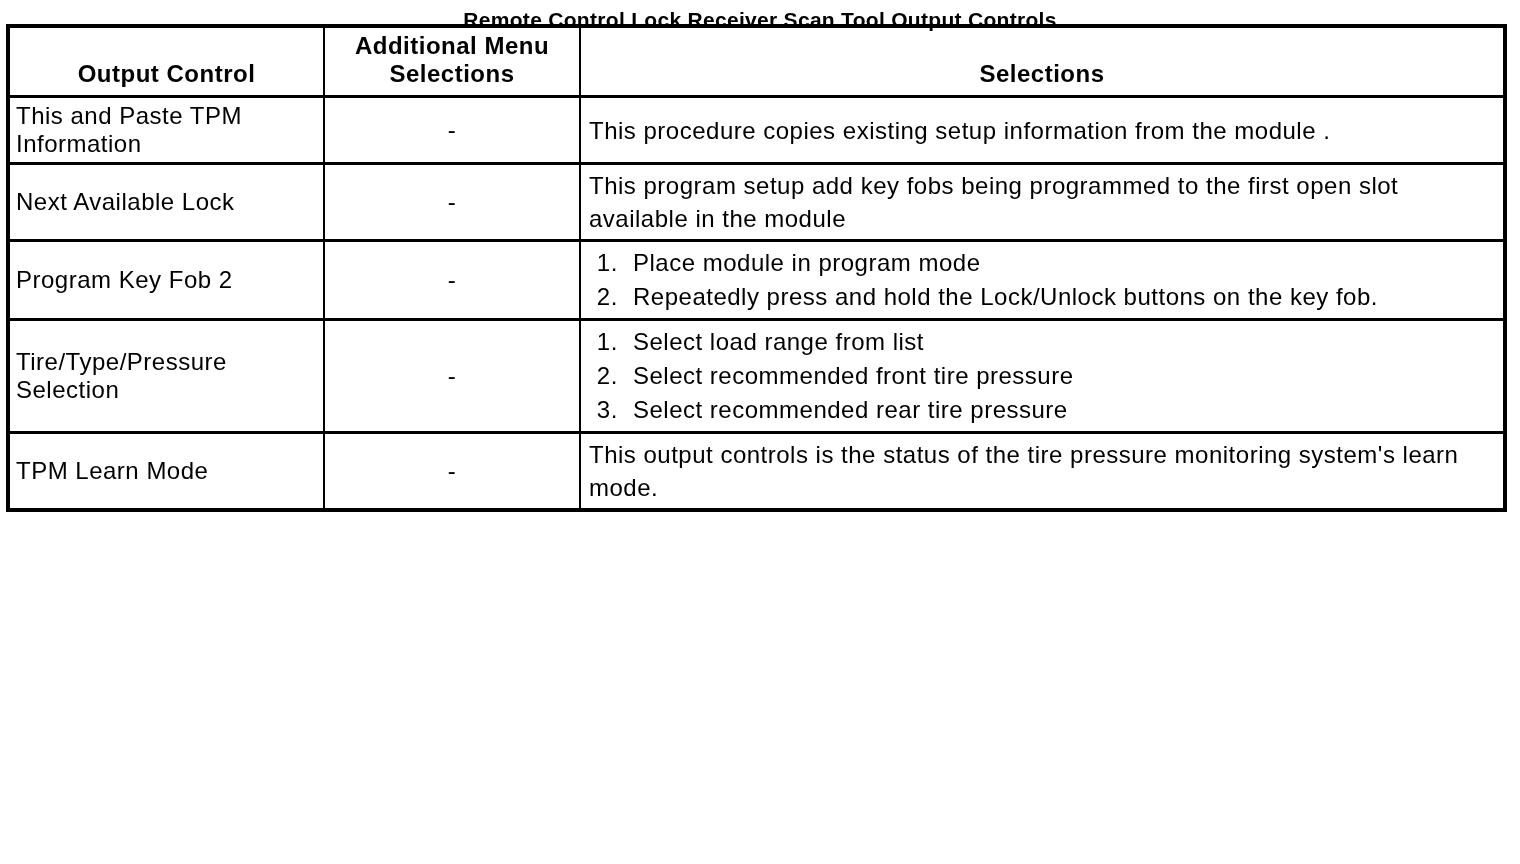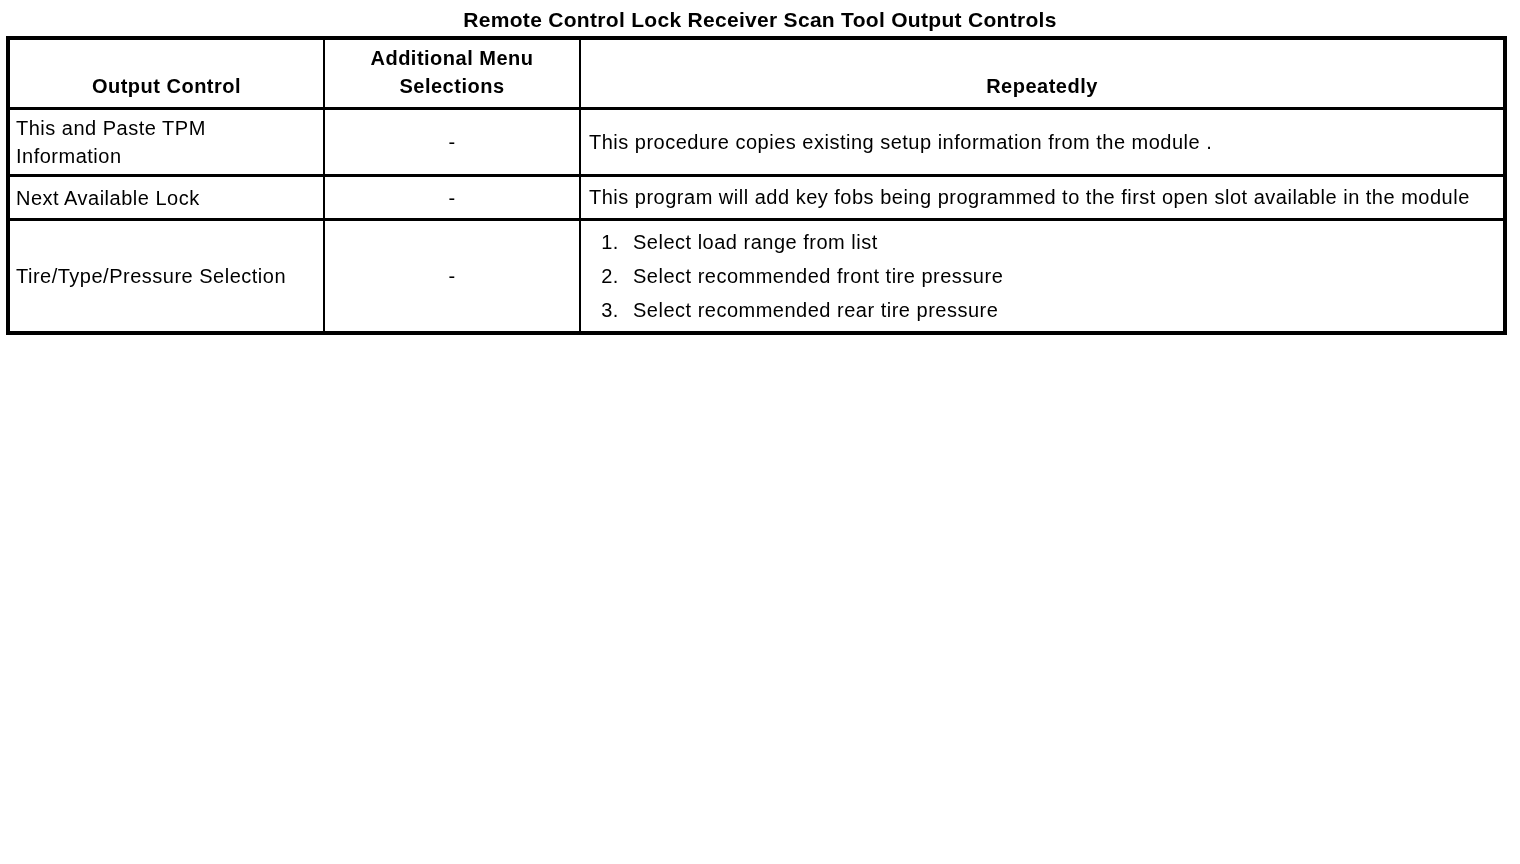--- a/index.html
+++ b/index.html
@@ -12,34 +12,34 @@
     overflow: hidden;
     font-family: "Liberation Sans", sans-serif;
     color: #000000;
   }
   .doc-title {
     text-align: center;
     font-weight: bold;
     font-size: 21px;
     letter-spacing: 0.3px;
     padding-top: 8px;
-    height: 36px;
+    height: 24px;
   }
   table.controls-table {
     border-collapse: collapse;
     table-layout: fixed;
     margin-left: 6px;
     width: 1501px;
     border: 4px solid #000000;
   }
   th, td {
     border: 2px solid #000000;
     border-top-width: 3px;
     border-bottom-width: 3px;
-    font-size: 20px;
+    font-size: 24px;
     letter-spacing: 0.5px;
   }
   th {
     font-weight: bold;
     vertical-align: bottom;
     text-align: center;
     line-height: 28px;
     padding: 4px 10px 7px 10px;
   }
   td.cell-control {
@@ -78,39 +78,54 @@
 <table class="controls-table">
   <colgroup>
     <col style="width:316px">
     <col style="width:256px">
     <col>
   </colgroup>
   <thead>
     <tr>
       <th>Output Control</th>
       <th>Additional Menu Selections</th>
-      <th>Repeatedly</th>
+      <th>Selections</th>
     </tr>
   </thead>
   <tbody id="table-body">
       <tr>
         <td class="cell-control">This and Paste TPM Information</td>
         <td class="cell-menu">-</td>
         <td class="cell-desc">This procedure copies existing setup information from the module .</td>
       </tr>
       <tr>
         <td class="cell-control">Next Available Lock</td>
         <td class="cell-menu">-</td>
-        <td class="cell-desc">This program will add key fobs being programmed to the first open slot available in the module</td>
+        <td class="cell-desc">This program setup add key fobs being programmed to the first open slot available in the module</td>
+      </tr>
+      <tr>
+        <td class="cell-control">Program Key Fob 2</td>
+        <td class="cell-menu">-</td>
+        <td class="cell-desc">
+          <ol class="steps">
+            <li>Place module in program mode</li>
+            <li>Repeatedly press and hold the Lock/Unlock buttons on the key fob.</li>
+          </ol>
+        </td>
       </tr>
       <tr>
         <td class="cell-control">Tire/Type/Pressure Selection</td>
         <td class="cell-menu">-</td>
         <td class="cell-desc">
           <ol class="steps">
             <li>Select load range from list</li>
             <li>Select recommended front tire pressure</li>
             <li>Select recommended rear tire pressure</li>
           </ol>
         </td>
       </tr>
+      <tr>
+        <td class="cell-control">TPM Learn Mode</td>
+        <td class="cell-menu">-</td>
+        <td class="cell-desc">This output controls is the status of the tire pressure monitoring system's learn mode.</td>
+      </tr>
     </tbody>
 </table>
 
 </body></html>

